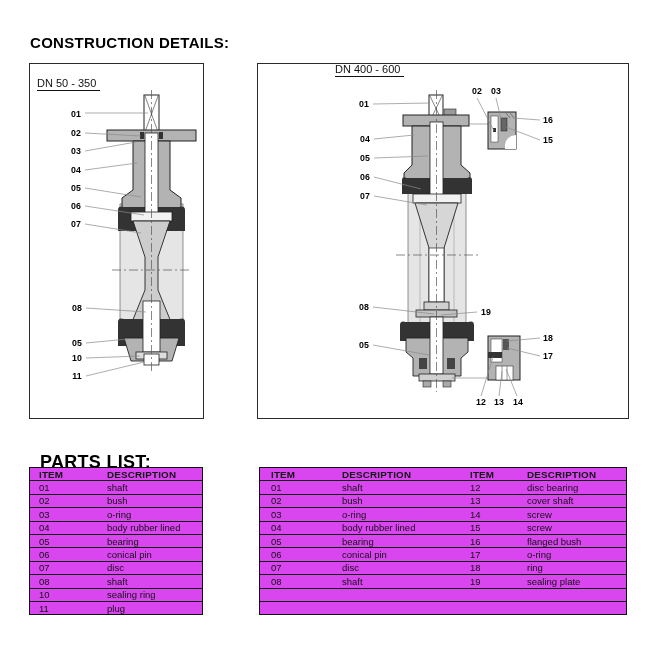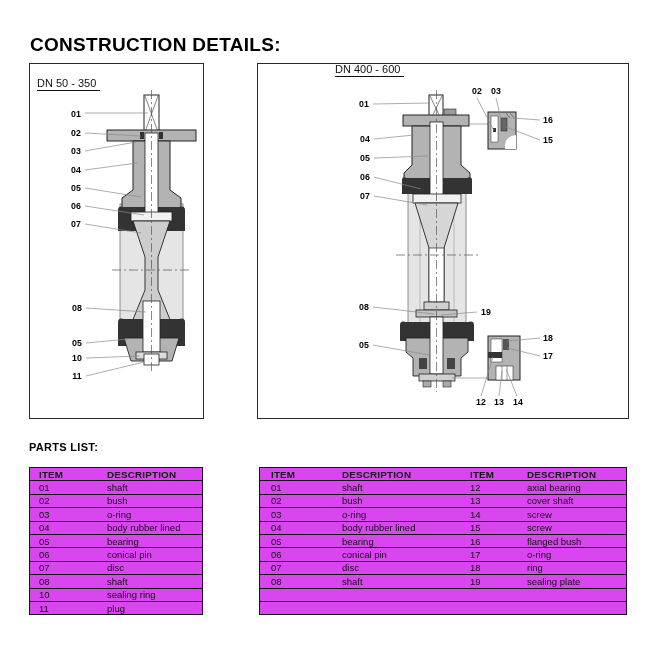--- a/index.html
+++ b/index.html
@@ -4,25 +4,25 @@
 <style>
   html,body{margin:0;padding:0;}
   body{
     width:650px;height:650px;background:#ffffff;position:relative;
     font-family:"Liberation Sans", sans-serif;color:#111;
     -webkit-font-smoothing:antialiased;
   }
   .page{position:absolute;inset:0;}
   .title{
     position:absolute;left:30px;top:34px;margin:0;
-    font-size:19px;font-weight:bold;letter-spacing:.3px;color:#000;
+    font-size:15px;font-weight:bold;letter-spacing:.3px;color:#000;
   }
   .subtitle{
-    position:absolute;left:29px;top:441px;margin:0;
-    font-size:11px;font-weight:bold;letter-spacing:.3px;color:#000;
+    position:absolute;left:29px;top:441px;margin:11px;
+    font-size:18px;font-weight:bold;letter-spacing:.3px;color:#000;
   }
   .box{position:absolute;border:1px solid #2a2a2a;background:#fff;}
   .box-left{left:29px;top:63px;width:173px;height:354px;}
   .box-right{left:257px;top:63px;width:370px;height:354px;}
   .dn-label{
     position:absolute;font-size:11px;color:#111;
     border-bottom:1px solid #111;padding:0 4px 1px 0;
   }
   .art{position:absolute;left:0;top:0;}
   .co{
@@ -290,21 +290,21 @@
           <th>DESCRIPTION</th>
           <th>ITEM</th>
           <th>DESCRIPTION</th>
         </tr>
       </thead>
       <tbody>
         <tr>
           <td>01</td>
           <td>shaft</td>
           <td>12</td>
-          <td>axial bearing</td>
+          <td>disc bearing</td>
         </tr>
         <tr>
           <td>02</td>
           <td>bush</td>
           <td>13</td>
           <td>cover shaft</td>
         </tr>
         <tr>
           <td>03</td>
           <td>o-ring</td>

